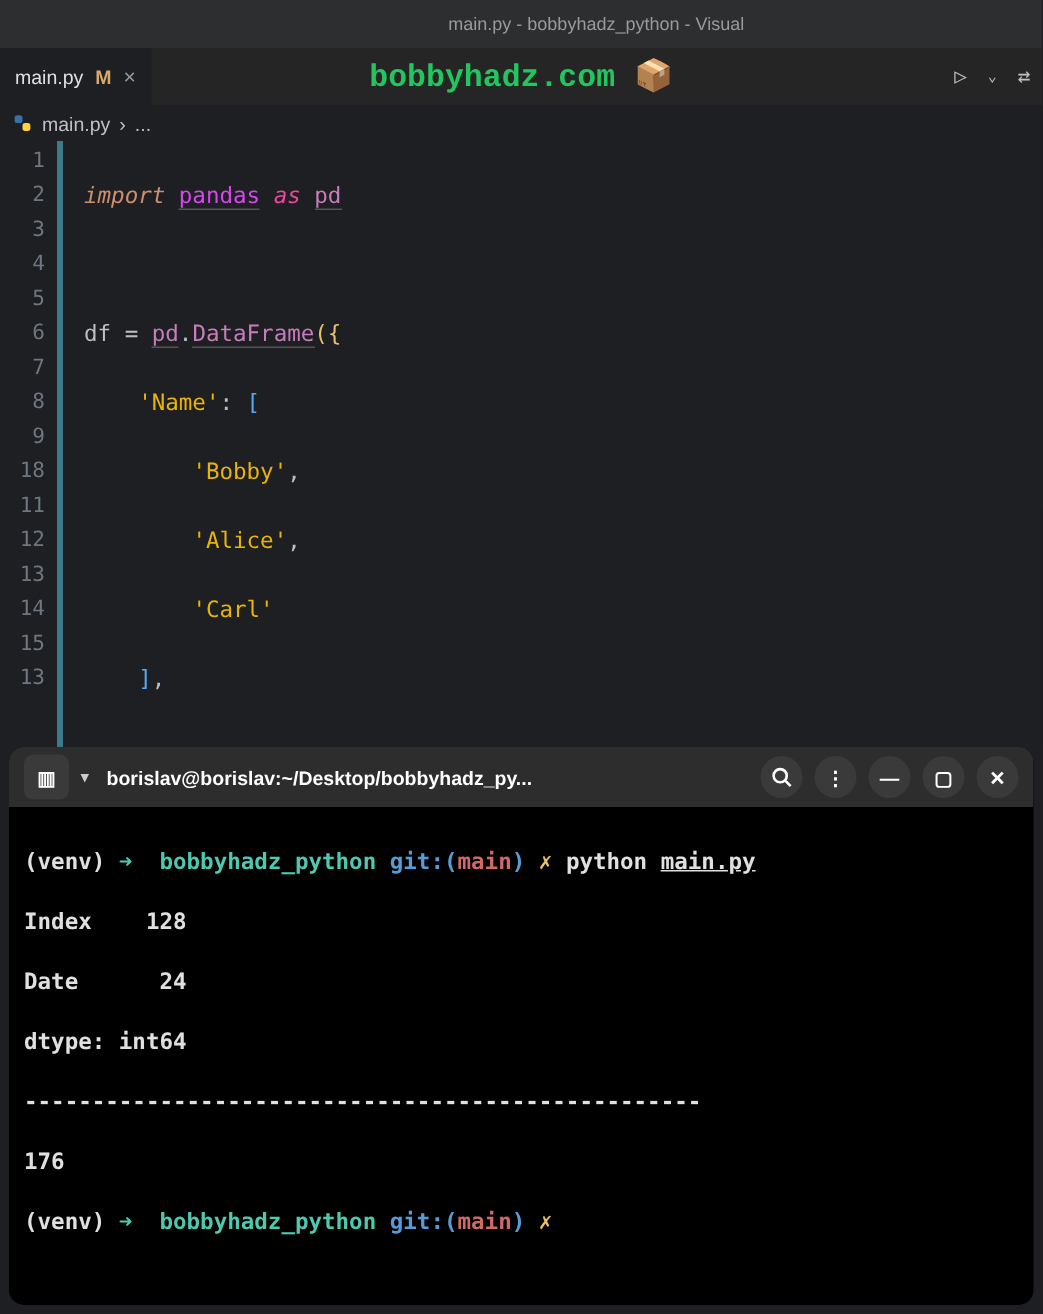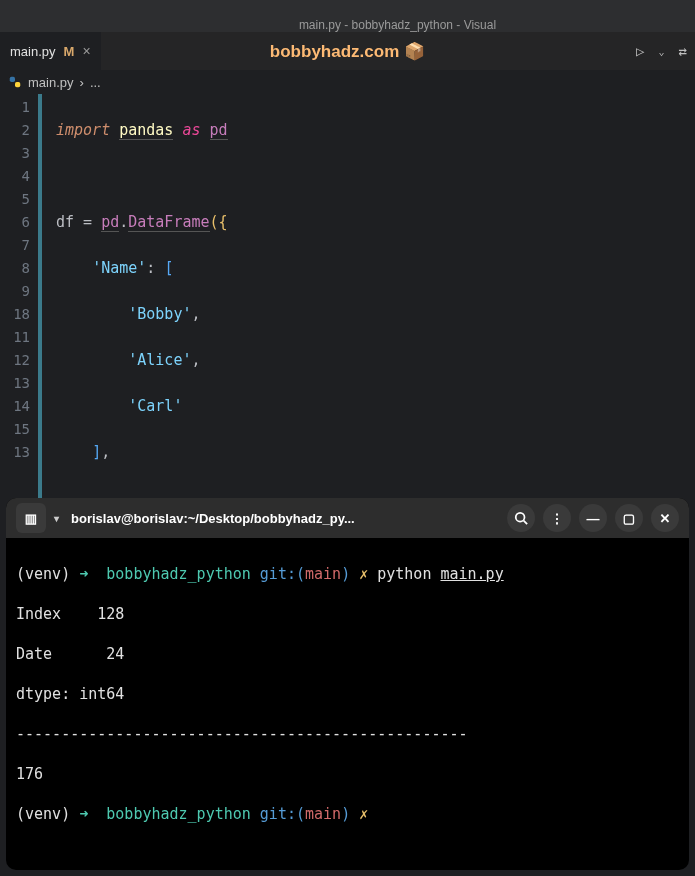--- a/index.html
+++ b/index.html
@@ -11,21 +11,21 @@
       width: 695px;
       height: 876px;
       overflow: hidden;
       display: flex;
       flex-direction: column;
     }
     .title-bar {
       height: 32px;
       background: #2d2e30;
       display: flex;
-      align-items: flex-end;
+      align-items: center;
       justify-content: center;
       color: #9a9a9a;
       font-size: 12px;
       font-family: -apple-system, Segoe UI, sans-serif;
       padding-left: 100px;
     }
     .tab-bar {
       height: 38px;
       background: #252526;
       display: flex;
@@ -42,24 +42,24 @@
       font-family: -apple-system, Segoe UI, sans-serif;
       font-size: 13px;
     }
     .tab-label { color: #e0e0e0; }
     .tab-modified { color: #d9a86b; font-weight: bold; }
     .tab-close { color: #9a9a9a; font-size: 14px; cursor: pointer; }
     .url-title {
       position: absolute;
       left: 50%;
       transform: translateX(-50%);
-      color: #fdba74;
-      font-size: 17px;
+      color: #22c55e;
+      font-size: 21px;
       font-weight: bold;
-      font-family: Liberation Sans, sans-serif;
+      font-family: Liberation Mono, monospace;
     }
     .tab-actions {
       position: absolute;
       right: 8px;
       display: flex;
       gap: 14px;
       align-items: center;
       color: #c0c0c0;
     }
     .breadcrumb {
@@ -101,29 +101,29 @@
     }
     .code {
       padding-left: 14px;
       line-height: 23px;
       font-size: 15px;
       padding-top: 2px;
       white-space: pre;
     }
     .code-line { height: 23px; }
     .kw { color: #cf8e6d; font-style: italic; text-align: right; }
-    .mod { color: #fef9c3; border-bottom: 1px solid #555; }
+    .mod { color: #d946ef; border-bottom: 1px solid #555; }
     .as { color: #ec4899; font-style: italic; text-align: right; }
     .alias { color: #c77dbb; border-bottom: 1px solid #555; }
     .var { color: #bcbec4; }
     .op { color: #bcbec4; }
     .cls { color: #c77dbb; border-bottom: 1px solid #555; }
     .punc-y { color: #e8bf6a; }
     .punc-b { color: #56a8f5; }
-    .str { color: #7dd3fc; }
+    .str { color: #eab308; }
     .terminal {
       background: #000;
       border-radius: 10px;
       margin: 0 6px 6px 6px;
       overflow: hidden;
       display: flex;
       flex-direction: column;
     }
     .term-header {
       height: 40px;
@@ -149,21 +149,21 @@
       cursor: pointer;
     }
     .term-btn.round { border-radius: 50%; width: 28px; height: 28px; }
     .term-title { flex: 1; padding-left: 4px; white-space: nowrap; overflow: hidden; text-overflow: ellipsis; }
     .term-body {
       padding: 6px 10px;
       font-size: 15px;
       line-height: 20px;
       color: #e0e0e0;
       white-space: pre;
-      font-weight: normal;
+      font-weight: bold;
     }
     .t-venv { color: #e0e0e0; }
     .t-arrow { color: #4ec9b0; }
     .t-path { color: #4ec9b0; }
     .t-git { color: #569cd6; }
     .t-branch { color: #d16969; }
     .t-x { color: #e8bf6a; }
     .t-cmd { color: #e0e0e0; }
     .t-arg { color: #e0e0e0; text-decoration: underline; }
   </style>

